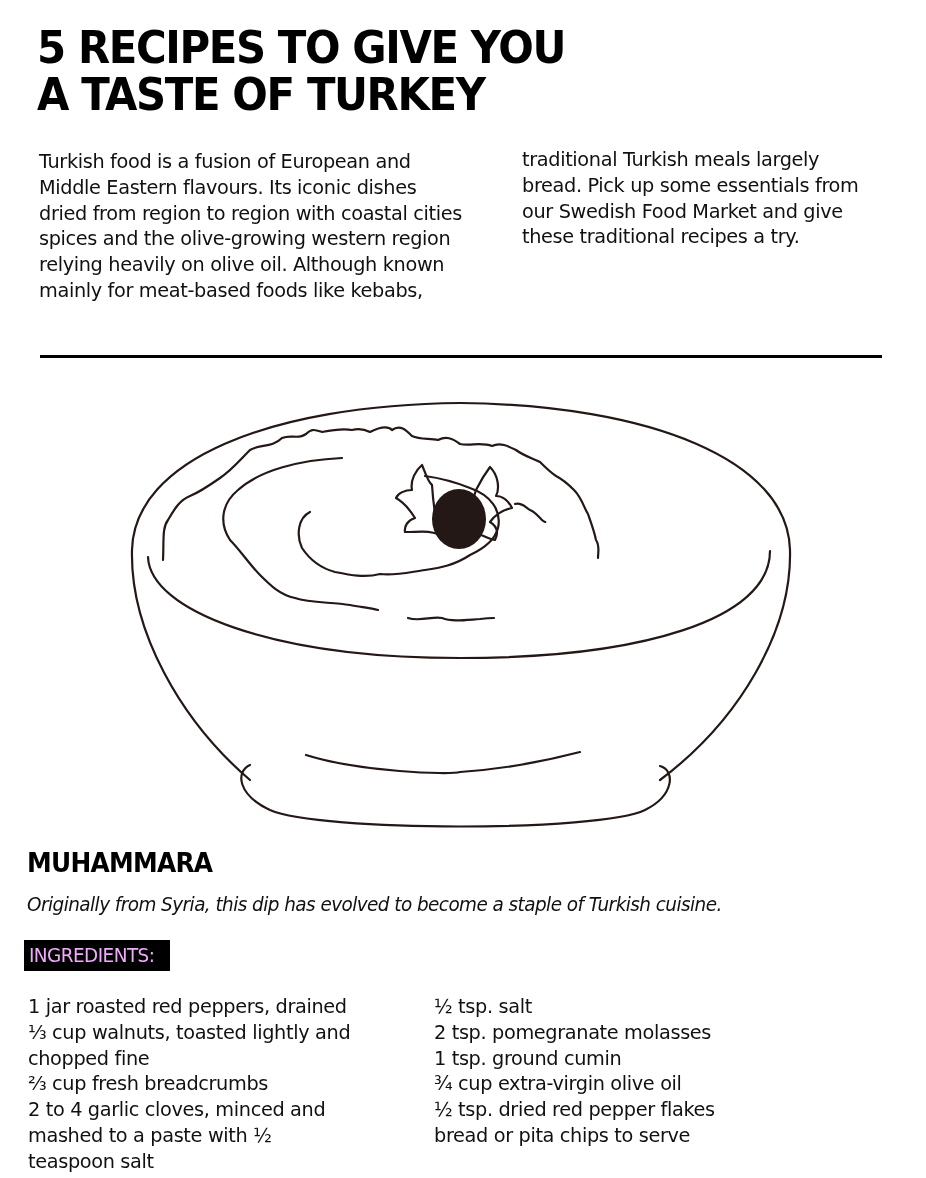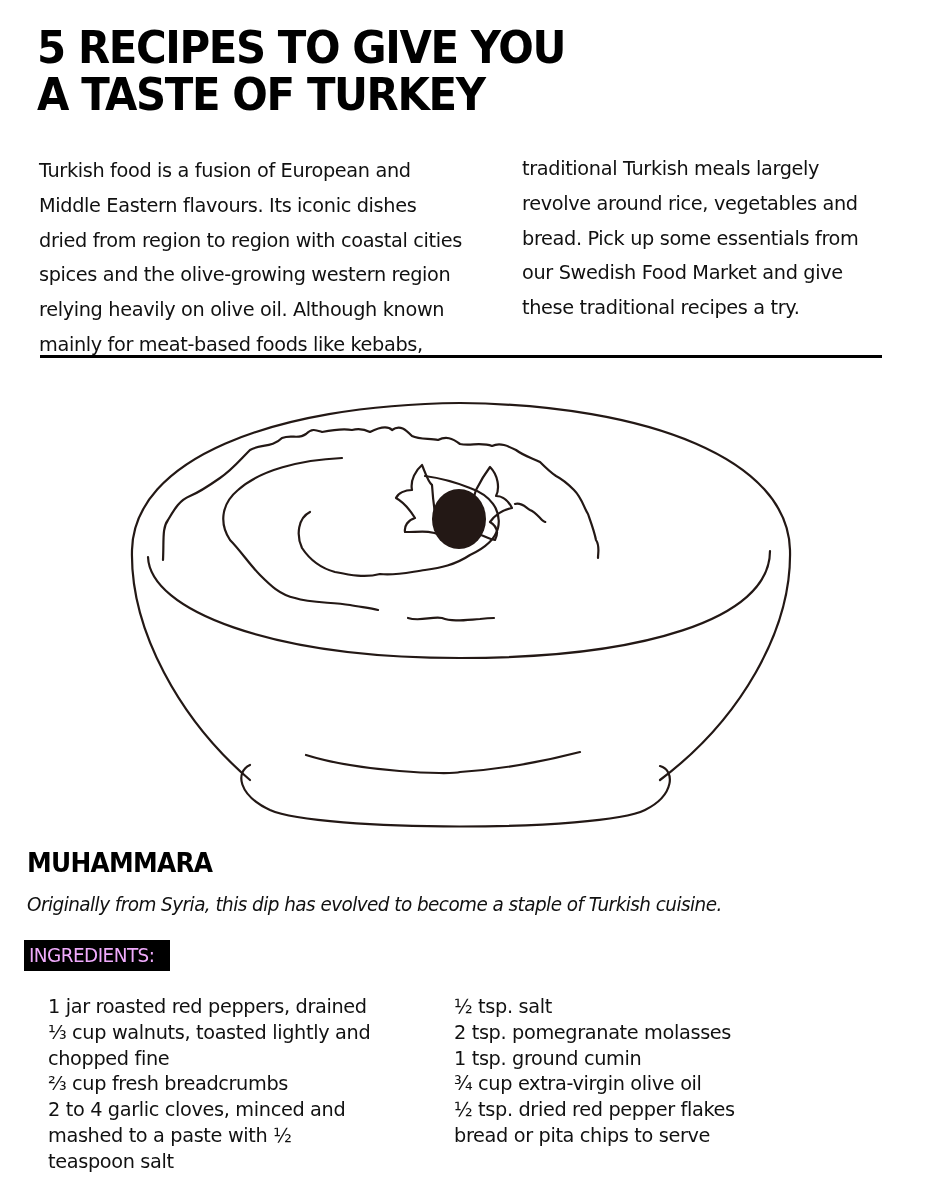--- a/index.html
+++ b/index.html
@@ -1,52 +1,51 @@
 <!DOCTYPE html>
 <html><head>
 <meta charset="utf-8">
 <style>
   html, body { margin: 0; padding: 0; background: #ffffff; }
   body { width: 926px; height: 1178px; position: relative; overflow: hidden; color: #111; font-family: "DejaVu Sans", sans-serif; }
   .title { position: absolute; left: 37px; top: 24px; margin: 0; font-family: "DejaVu Sans", sans-serif; font-weight: bold; font-size: 45px; line-height: 47px; letter-spacing: -1.5px; color: #000; transform: scaleX(0.93); transform-origin: left top; white-space: nowrap; }
   .intro { position: absolute; top: 149px; font-size: 19.3px; line-height: 25.8px; color: #111; letter-spacing: -0.35px; }
   .intro.left { left: 39px; width: 470px; }
   .intro.right { left: 522px; top: 147px; width: 380px; }
-  .intro span { display: block; white-space: nowrap; margin-top: 9px; }
+  .intro span { display: block; white-space: nowrap; }
   .divider { position: absolute; left: 40px; top: 355px; width: 842px; height: 3px; background: #000; }
   .bowl { position: absolute; left: 120px; top: 400px; width: 680px; height: 440px; }
   .recipe-title { position: absolute; left: 27px; top: 847px; margin: 0; font-weight: bold; font-size: 27px; letter-spacing: -0.8px; color: #000; transform: scaleX(0.92); transform-origin: left top; }
   .recipe-sub { position: absolute; left: 27px; top: 892px; margin: 0; font-style: italic; font-size: 20px; letter-spacing: -0.6px; color: #111; transform: scaleX(0.92); transform-origin: left top; white-space: nowrap; }
   .ing-label { position: absolute; left: 24px; top: 940px; height: 31px; padding: 0 5px; background: #000; color: #f0abfc; font-size: 20px; line-height: 31px; letter-spacing: -0.6px; }
   .ing-label span { display: inline-block; transform: scaleX(0.92); transform-origin: left center; }
   .ing-list { position: absolute; top: 994px; margin: 0; padding: 0; list-style: none; font-size: 19.3px; line-height: 25.8px; color: #111; letter-spacing: -0.35px; }
   .ing-list.left { left: 28px; width: 380px; }
   .ing-list.right { left: 434px; width: 360px; }
-  .ing-list li { white-space: normal; margin-left: 20px; }
+  .ing-list li { white-space: normal; }
 </style>
 </head>
 <body>
 
 <h1 class="title">
   <span style="display:block">5 RECIPES TO GIVE YOU</span>
   <span style="display:block">A TASTE OF TURKEY</span>
 </h1>
 
 <div class="intro left">
   <span>Turkish food is a fusion of European and</span>
   <span>Middle Eastern flavours. Its iconic dishes</span>
   <span>dried from region to region with coastal cities</span>
   <span>spices and the olive-growing western region</span>
   <span>relying heavily on olive oil. Although known</span>
   <span>mainly for meat-based foods like kebabs,</span>
 </div>
 
 <div class="intro right">
   <span>traditional Turkish meals largely</span>
-  <span>revolve around rice, vegetables and</span>
   <span>bread. Pick up some essentials from</span>
   <span>our Swedish Food Market and give</span>
   <span>these traditional recipes a try.</span>
 </div>
 
 <div class="divider"></div>
 
 <svg class="bowl" viewBox="0 0 680 440" fill="none" stroke="#231815" stroke-width="2.2" stroke-linecap="round" stroke-linejoin="round">
 
   <path d="M130 380 C 60 320, 10 230, 12 150 C 14 60, 150 5, 340 3 C 530 5, 668 60, 670 150 C 672 230, 620 320, 540 380"></path>

